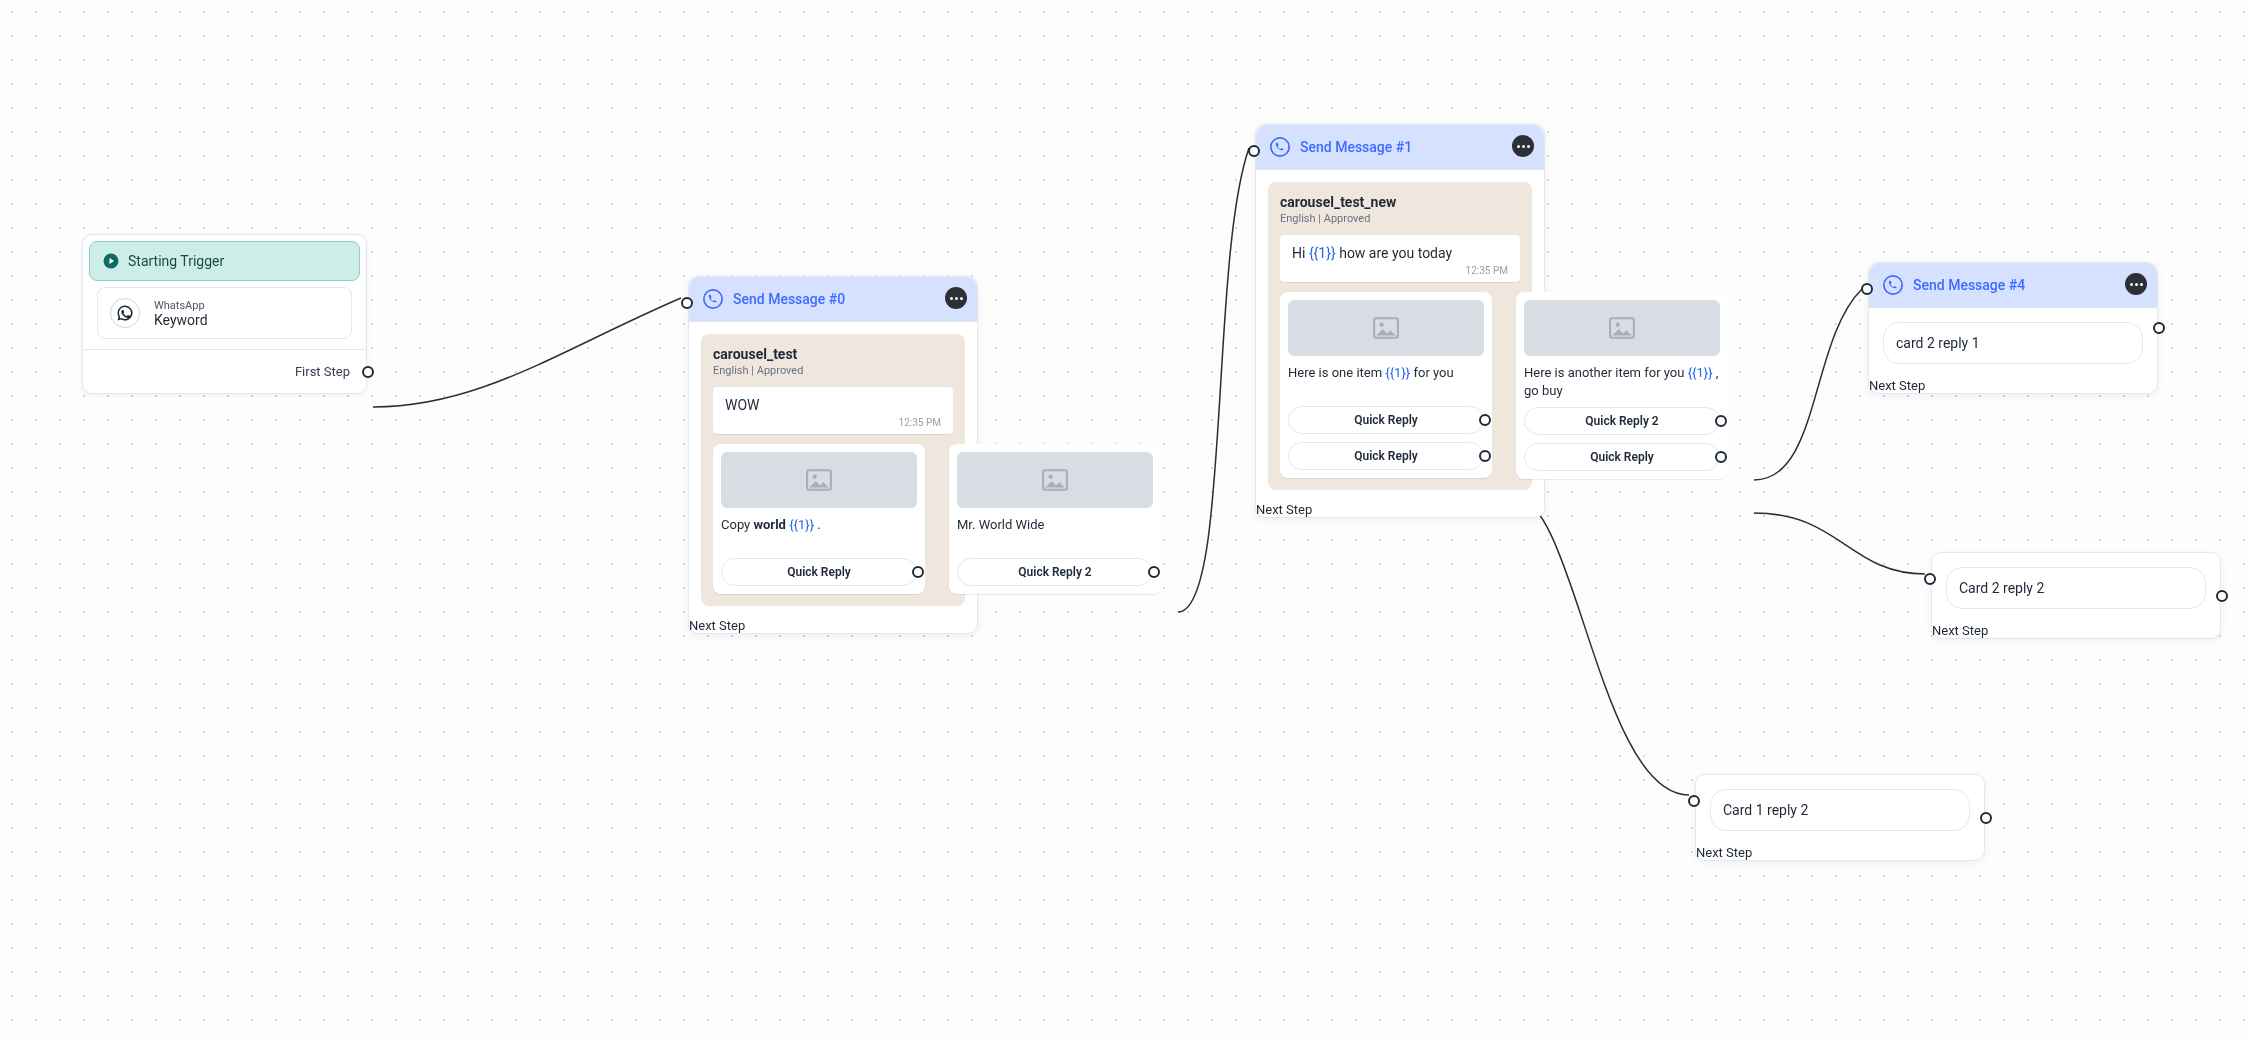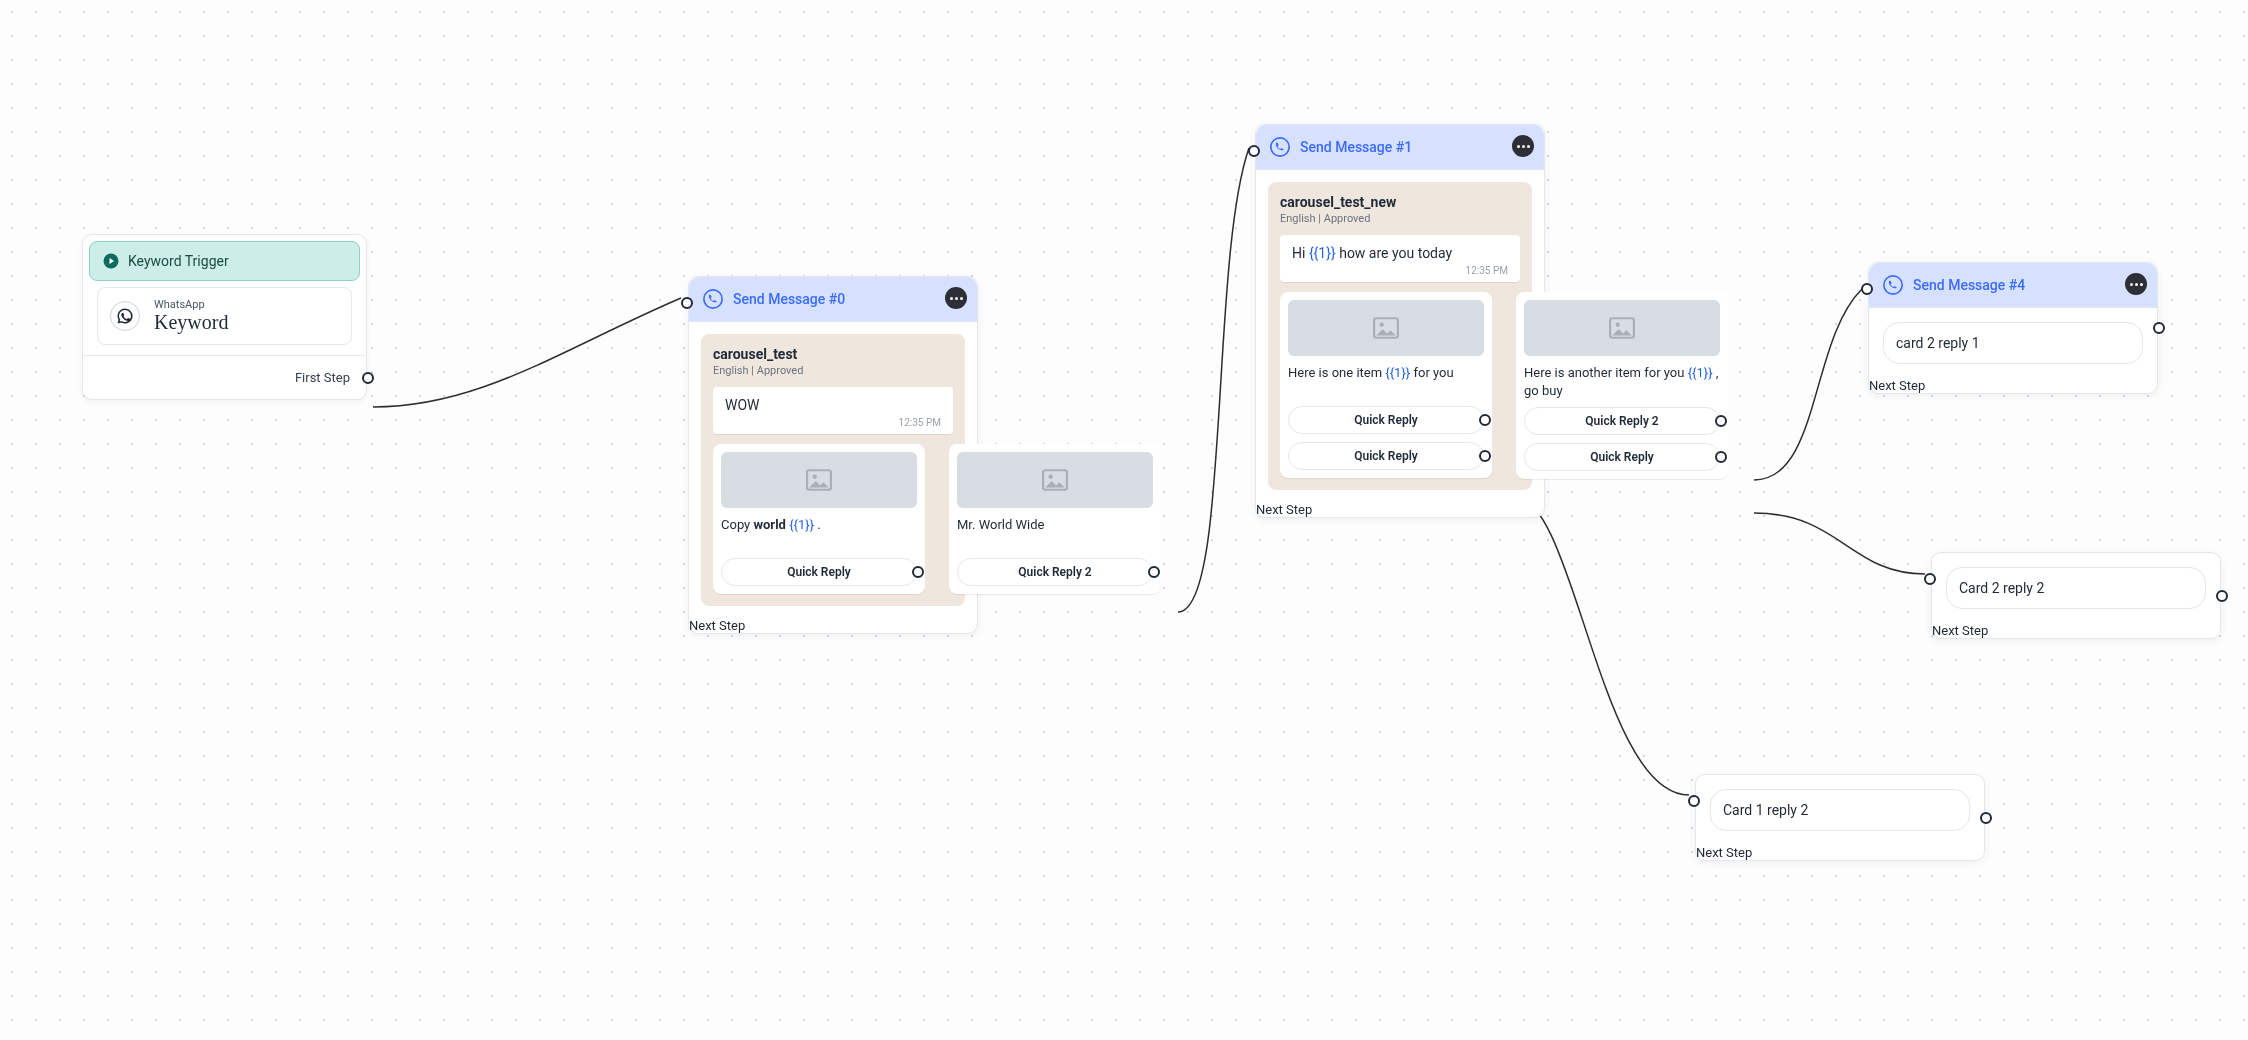--- a/index.html
+++ b/index.html
@@ -68,21 +68,21 @@
     display: flex; align-items: center; gap: 14px;
   }
   .trigger .t-body .wa-circ {
     width: 30px; height: 30px;
     border: 1px solid #cfd4da;
     border-radius: 50%;
     display: flex; align-items: center; justify-content: center;
   }
   .trigger .t-body .wa-circ svg { width:18px; height:18px; }
   .trigger .t-body .labels .l1 { font-size: 11px; color: #4b5563; }
-  .trigger .t-body .labels .l2 { font-size: 20px; font-family: Liberation Serif, serif; }
+  .trigger .t-body .labels .l2 { font-size: 14px; }
   .node .footer {
     border-top: 1px solid var(--border);
     padding: 14px 16px;
     text-align: right;
     font-size: 13px;
     color: #374151;
     position: relative;
   }
   .port {
     position: absolute;
@@ -228,21 +228,21 @@
 
   <path d="M 1515 497 C 1575 497, 1600 795, 1689 795"></path>
 </svg>
 
 <div class="node trigger">
   <div class="t-head">
     <svg viewBox="0 0 24 24">
           <circle cx="12" cy="12" r="10" fill="#0e6b5e"></circle>
           <path d="M10 8 L16 12 L10 16 Z" fill="#fff"></path>
         </svg>
-    <span>Keyword Trigger</span>
+    <span>Starting Trigger</span>
   </div>
   <div class="t-body">
     <div class="wa-circ">
       <svg viewBox="0 0 24 24">
             <path fill="#1f2937" d="M12 2a10 10 0 0 0-8.66 15L2 22l5.1-1.33A10 10 0 1 0 12 2Zm0 2a8 8 0 0 1 0 16 7.9 7.9 0 0 1-4-1.08l-.5-.3-2.6.68.7-2.53-.32-.52A8 8 0 0 1 12 4Zm-3.2 4c-.2 0-.5.07-.76.37-.26.3-1 1-1 2.4s1.03 2.78 1.17 2.97c.15.2 2 3.2 5 4.36 2.5.97 3 .78 3.54.72.54-.05 1.76-.72 2-1.42.25-.7.25-1.3.18-1.42-.08-.13-.27-.2-.57-.35-.3-.15-1.76-.87-2.03-.97-.27-.1-.47-.15-.67.15-.2.3-.77.97-.94 1.17-.17.2-.35.22-.64.08-.3-.15-1.26-.47-2.4-1.5-.88-.8-1.48-1.78-1.66-2.08-.17-.3-.02-.46.13-.6.13-.13.3-.35.44-.52.15-.17.2-.3.3-.5.1-.2.05-.37-.02-.52-.08-.15-.67-1.6-.92-2.2-.24-.58-.49-.5-.67-.51Z"></path>
           </svg>
     </div>
     <div class="labels">
       <div class="l1">WhatsApp</div>
       <div class="l2">Keyword</div>

